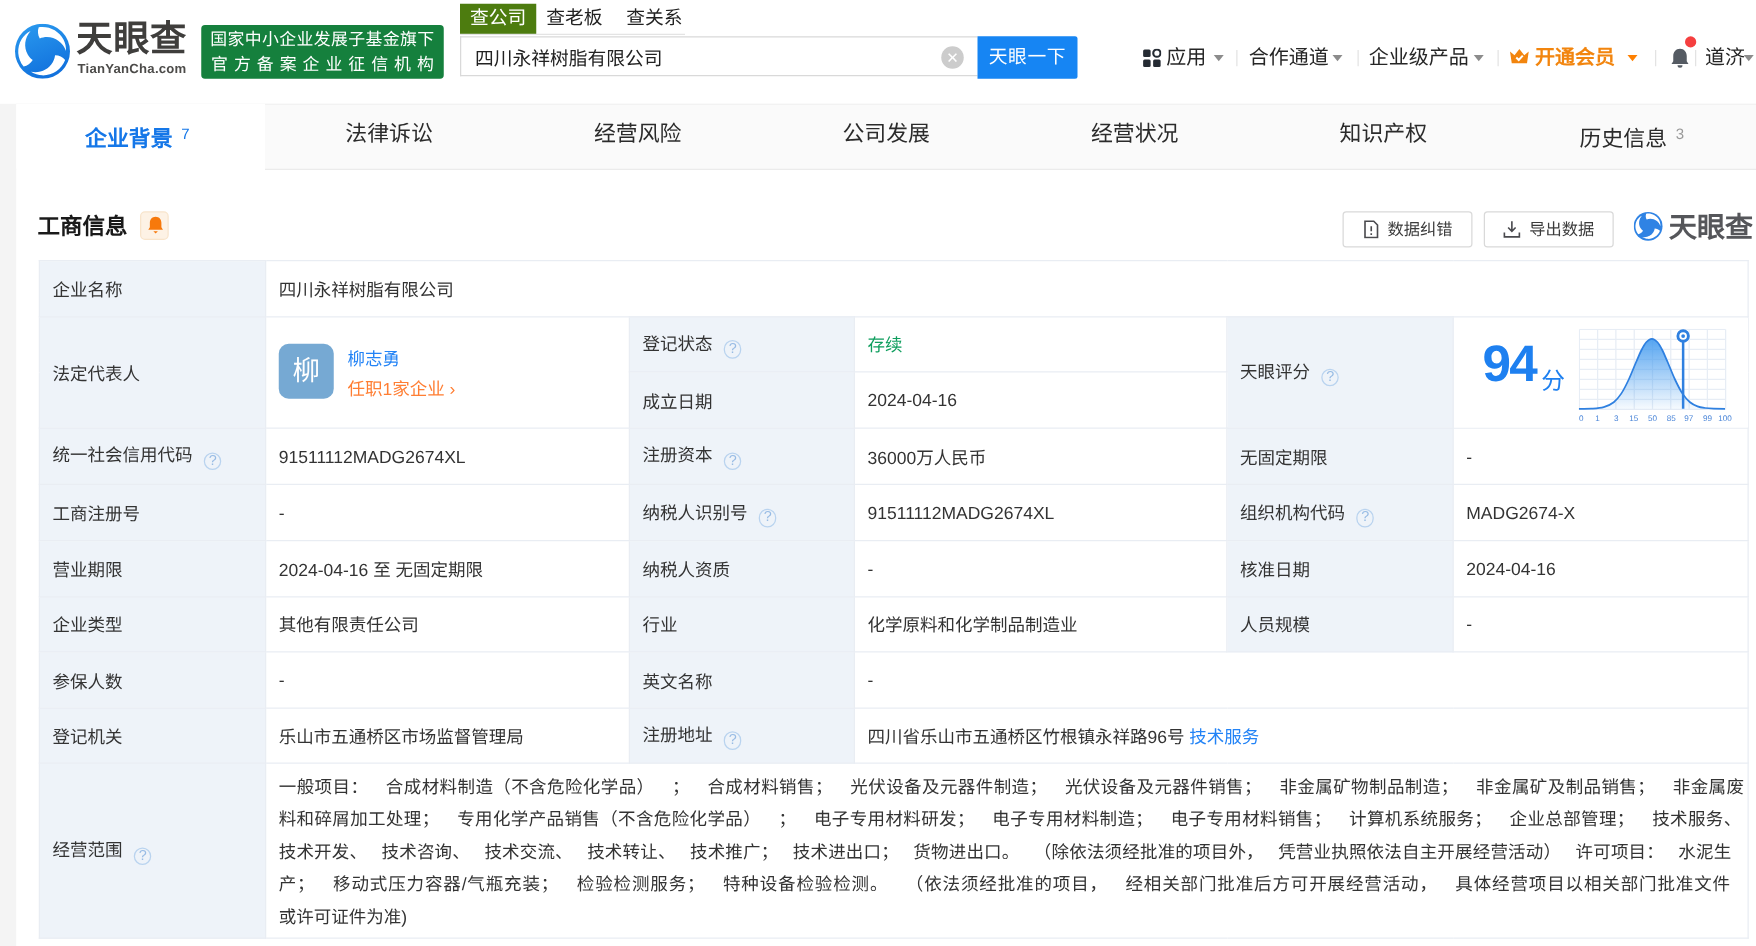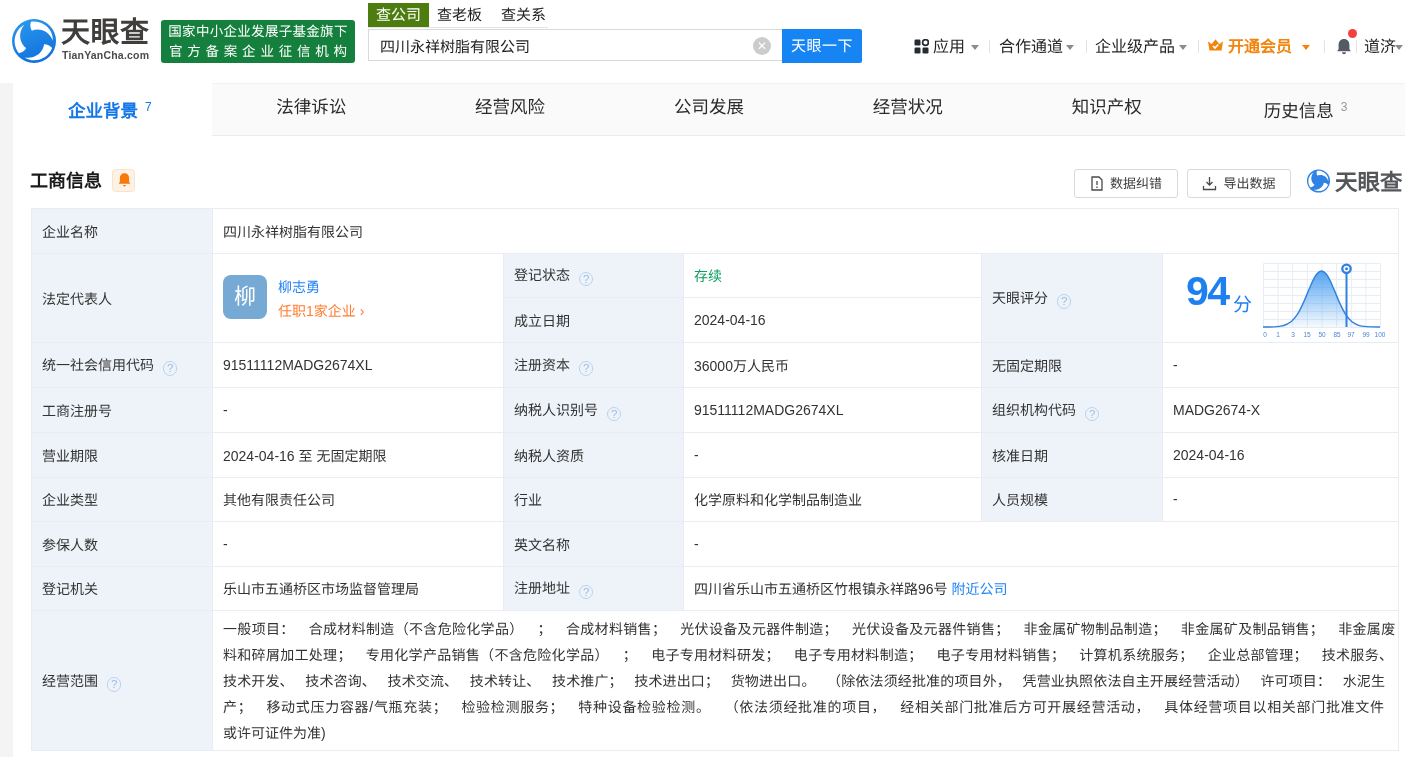--- a/index.html
+++ b/index.html
@@ -264,21 +264,21 @@
   <tr style="height:44.5px">
     <td class="l">参保人数</td>
     <td class="v">-</td>
     <td class="l">英文名称</td>
     <td class="v" colspan="3">-</td>
   </tr>
   <tr style="height:44.5px">
     <td class="l">登记机关</td>
     <td class="v">乐山市五通桥区市场监督管理局</td>
     <td class="l">注册地址 <span class="qi">?</span></td>
-    <td class="v" colspan="3">四川省乐山市五通桥区竹根镇永祥路96号 <a class="blue">附近公司</a></td>
+    <td class="v" colspan="3">四川省乐山市五通桥区竹根镇永祥路96号 <a class="blue">技术服务</a></td>
   </tr>
   <tr style="height:140px">
     <td class="l" style="vertical-align:middle">经营范围 <span class="qi">?</span></td>
     <td class="v" colspan="5" style="padding:5px 0 0 10px; vertical-align:top;">
       <div class="scl" style="letter-spacing:0.33px">一般项目：<b></b>合成材料制造（不含危险化学品）<b></b>；<b></b>合成材料销售；<b></b>光伏设备及元器件制造；<b></b>光伏设备及元器件销售；<b></b>非金属矿物制品制造；<b></b>非金属矿及制品销售；<b></b>非金属废</div>
       <div class="scl" style="letter-spacing:0.3px">料和碎屑加工处理；<b></b>专用化学产品销售（不含危险化学品）<b></b>；<b></b>电子专用材料研发；<b></b>电子专用材料制造；<b></b>电子专用材料销售；<b></b>计算机系统服务；<b></b>企业总部管理；<b></b>技术服务、</div>
       <div class="scl" style="letter-spacing:0.15px">技术开发、<b class="g3"></b>技术咨询、<b class="g3"></b>技术交流、<b class="g3"></b>技术转让、<b class="g3"></b>技术推广；<b class="g3"></b>技术进出口；<b class="g3"></b>货物进出口。<b class="g3"></b>（除依法须经批准的项目外，<b class="g3"></b>凭营业执照依法自主开展经营活动）<b class="g3"></b>许可项目：<b class="g3"></b>水泥生</div>
       <div class="scl" style="letter-spacing:0.7px">产；<b></b>移动式压力容器/气瓶充装；<b></b>检验检测服务；<b></b>特种设备检验检测。<b></b>（依法须经批准的项目，<b></b>经相关部门批准后方可开展经营活动，<b></b>具体经营项目以相关部门批准文件</div>
       <div class="scl">或许可证件为准)</div>
     </td>

